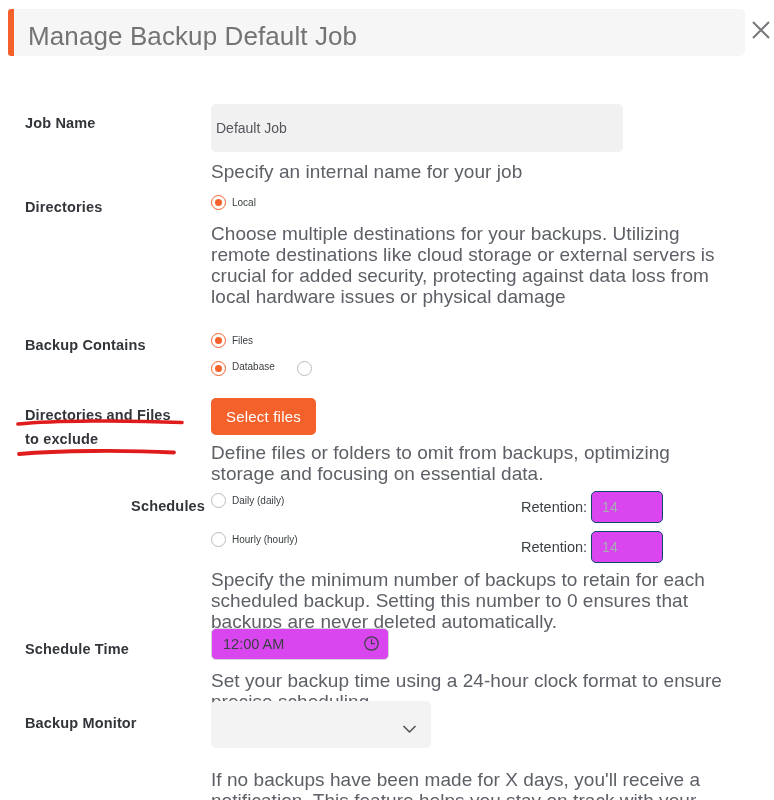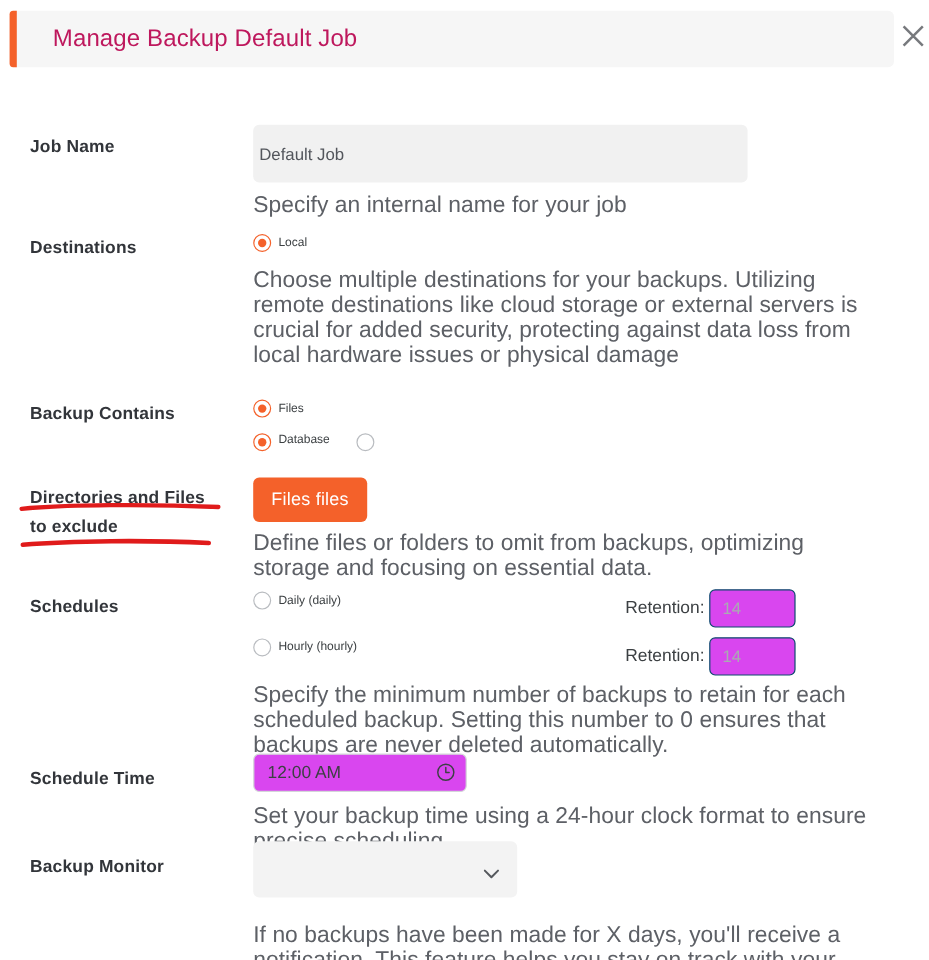--- a/index.html
+++ b/index.html
@@ -32,25 +32,25 @@
     left: 0;
     top: 0;
     width: 6px;
     height: 47px;
     background: #f4612a;
     border-top-left-radius: 3px;
     border-bottom-left-radius: 3px;
   }
   .modal-title {
     position: absolute;
-    left: 36px;
+    left: 20px;
     top: 12px;
-    font-size: 20px;
+    font-size: 26px;
     font-weight: 400;
-    color: #be185d;
+    color: #737373;
     letter-spacing: 0.1px;
     white-space: nowrap;
   }
   .close-btn {
     position: absolute;
     left: 748px;
     top: 17px;
     width: 26px;
     height: 26px;
     cursor: pointer;
@@ -273,21 +273,21 @@
 
   <div class="row" style="top:34px;">
     <div class="field-label" style="top:7px;">Job Name</div>
     <div class="control-col">
       <input class="text-input-disabled" type="text" readonly="" value="Default Job" style="">
       <div class="hint" style="margin-top:9px;">Specify an internal name for your job</div>
     </div>
   </div>
 
   <div class="row" style="top:120px;">
-    <div class="field-label" style="top:5px;">Destinations</div>
+    <div class="field-label" style="top:5px;">Directories</div>
     <div class="control-col">
       <div class="radio-line">
         <span class="radio checked"></span>
         <span class="radio-label">Local</span>
       </div>
       <div class="hint" style="margin-top:3px;width:524px;">Choose multiple destinations for your backups. Utilizing remote destinations like cloud storage or external servers is crucial for added security, protecting against data loss from local hardware issues or physical damage</div>
     </div>
   </div>
 
   <div class="row" style="top:258px;">
@@ -305,27 +305,27 @@
       </div>
     </div>
   </div>
 
   <div class="row" style="top:328px;">
     <div class="field-label" style="top:5px;line-height:24px;">
       <span>Directories and Files</span><br>
       <span>to exclude</span>
     </div>
     <div class="control-col">
-      <button class="btn-primary">Files files</button>
+      <button class="btn-primary">Select files</button>
       <div class="hint" style="margin-top:7px;width:528px;">Define files or folders to omit from backups, optimizing storage and focusing on essential data.</div>
     </div>
   </div>
 
   <div class="row" style="top:418px;">
-    <div class="field-label" style="top:6px;">Schedules</div>
+    <div class="field-label" style="top:6px;text-align:right;">Schedules</div>
     <div class="control-col">
       <div class="radio-line" style="margin-bottom:15px;">
         <span class="radio"></span>
         <span class="radio-label">Daily (daily)</span>
       </div>
       <div class="radio-line">
         <span class="radio"></span>
         <span class="radio-label">Hourly (hourly)</span>
       </div>
       <div class="hint" style="margin-top:18px;width:530px;">Specify the minimum number of backups to retain for each scheduled backup. Setting this number to 0 ensures that backups are never deleted automatically.</div>

